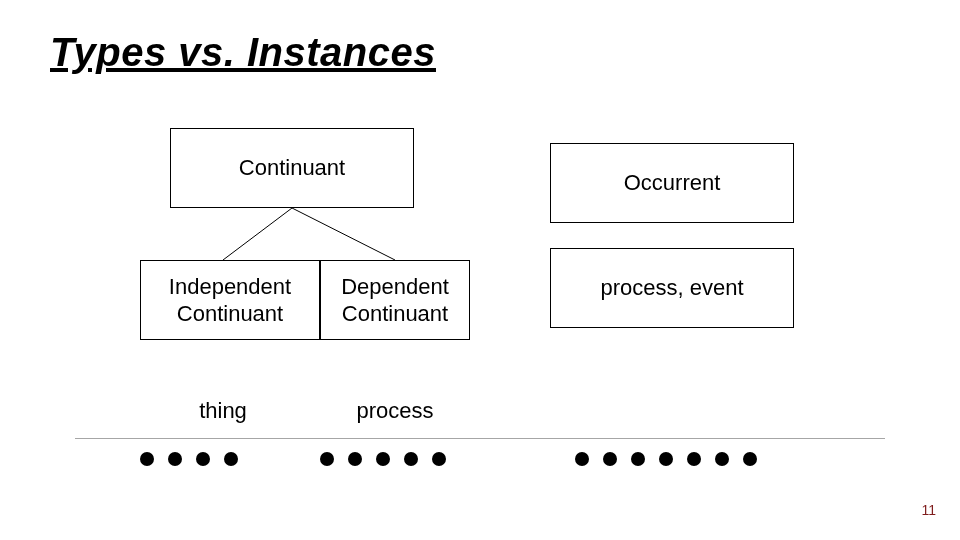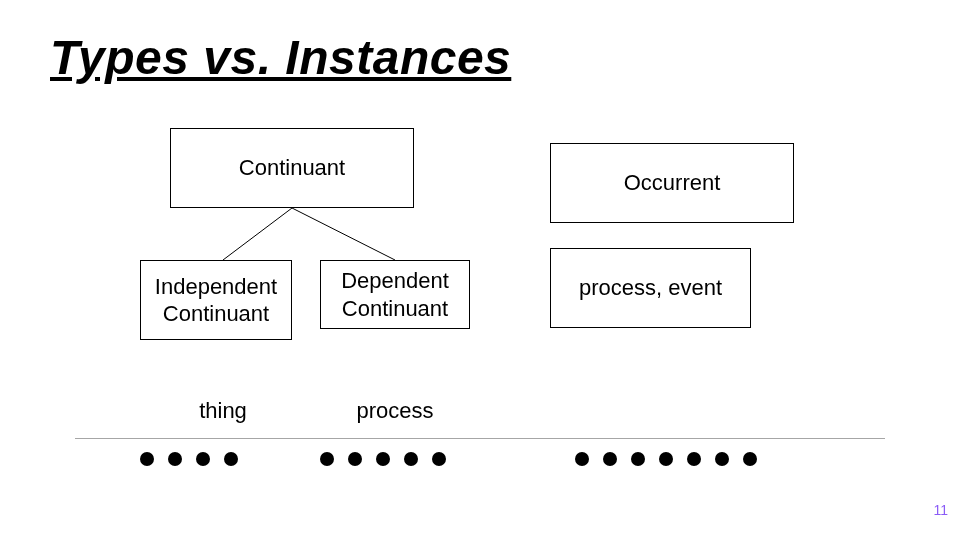--- a/index.html
+++ b/index.html
@@ -9,21 +9,21 @@
     height: 540px;
     background: #fff;
     font-family: "Verdana", "Geneva", sans-serif;
     position: relative;
     overflow: hidden;
   }
   .title {
     position: absolute;
     left: 50px;
     top: 30px;
-    font-size: 48px;
+    font-size: 40px;
     font-style: italic;
     font-weight: 700;
     text-decoration: underline;
     letter-spacing: 0.5px;
   }
   .box {
     position: absolute;
     border: 1.5px solid #000;
     background: #fff;
     display: flex;
@@ -61,51 +61,51 @@
     gap: 14px;
   }
   .dot {
     width: 14px;
     height: 14px;
     border-radius: 50%;
     background: #000;
   }
   .pagenum {
     position: absolute;
-    right: 12px;
+    right: 24px;
     bottom: 22px;
     font-size: 14px;
-    color: #8b5cf6;
+    color: #7f1d1d;
     font-family: Arial, sans-serif;
   }
 </style>
 </head>
 <body>
 
 <div class="title">Types vs. Instances</div>
 
 <div class="box" style="left:170px; top:128px; width:244px; height:80px;">
   <span>Continuant</span>
 </div>
 
 <div class="box" style="left:550px; top:128px; width:244px; height:80px;margin-top:15px;">
   <span>Occurrent</span>
 </div>
 
-<div class="box" style="left:140px; top:260px; width:152px; height:80px;">
+<div class="box" style="left:140px; top:260px; width:180px; height:80px;">
   <span style="white-space:pre-line;">Independent
 Continuant</span>
 </div>
 
-<div class="box" style="left:320px; top:260px; width:150px; height:69px;">
+<div class="box" style="left:320px; top:260px; width:150px; height:80px;">
   <span style="white-space:pre-line;">Dependent
 Continuant</span>
 </div>
 
-<div class="box" style="left:550px; top:248px; width:201px; height:80px;">
+<div class="box" style="left:550px; top:248px; width:244px; height:80px;">
   <span>process, event</span>
 </div>
 
 <div class="label" style="left:140px; width:166px; top:360px;">thing</div>
 
 <div class="label" style="left:320px; width:150px; top:360px;">process</div>
 
 <svg class="connectors">
 
   <line x1="292" y1="208" x2="223" y2="260" stroke="#000" stroke-width="1"></line>

